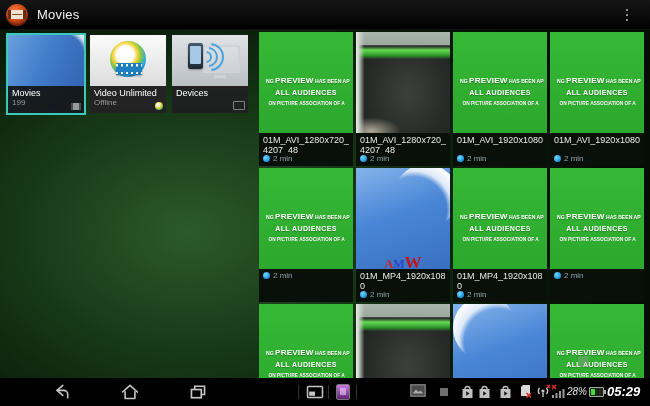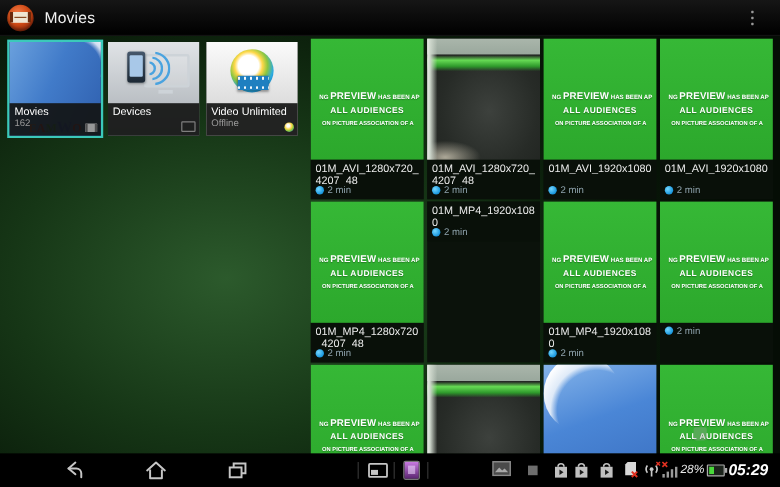--- a/index.html
+++ b/index.html
@@ -145,51 +145,51 @@
 
     <div class="cards">
 
       <div class="card selected">
         <div class="card-img img-movies">
           <div class="moon-sm"></div>
           <div class="dw-letters-sm" id="card-letters"><span style="color: rgb(224, 90, 43); font-size: 10px;">E</span><span style="color: rgb(204, 34, 34); font-size: 10px;">A</span><span style="color: rgb(46, 139, 46); font-size: 10px;">M</span><span style="color: rgb(34, 68, 204); font-size: 13px;">W</span><span style="color: rgb(204, 34, 34); font-size: 10px;">O</span></div>
         </div>
         <div class="card-overlay">
           <div class="card-title">Movies</div>
-          <div class="card-sub">162</div>
+          <div class="card-sub">199</div>
           <div class="mini-ic film-mini"></div>
+        </div>
+      </div>
+
+      <div class="card">
+        <div class="card-img img-vu">
+          <div class="vu-orb"></div>
+          <div class="vu-strip"></div>
+        </div>
+        <div class="card-overlay">
+          <div class="card-title">Video Unlimited</div>
+          <div class="card-sub">Offline</div>
+          <div class="mini-ic orb-mini"></div>
         </div>
       </div>
 
       <div class="card">
         <div class="card-img img-devices">
           <div class="dev-monitor"></div>
           <div class="dev-arc arc1"></div>
           <div class="dev-arc arc2"></div>
           <div class="dev-arc arc3"></div>
           <div class="dev-phone"></div>
         </div>
         <div class="card-overlay">
           <div class="card-title">Devices</div>
           <div class="card-sub"></div>
           <div class="mini-ic screen-mini"></div>
         </div>
       </div>
-
-      <div class="card">
-        <div class="card-img img-vu">
-          <div class="vu-orb"></div>
-          <div class="vu-strip"></div>
-        </div>
-        <div class="card-overlay">
-          <div class="card-title">Video Unlimited</div>
-          <div class="card-sub">Offline</div>
-          <div class="mini-ic orb-mini"></div>
-        </div>
-      </div>
     </div>
 
     <section class="grid" id="video-grid">
         <div class="tile">
           <div class="thumb mpaa">
             <div class="mpaa-text">
               <div class="mpaa-l1"><span>NG</span>&nbsp;<span class="big">PREVIEW</span>&nbsp;<span>HAS BEEN AP</span></div>
               <div class="mpaa-l2">ALL AUDIENCES</div>
               <div class="mpaa-l3">ON PICTURE ASSOCIATION OF A</div>
             </div>
@@ -246,28 +246,31 @@
         </div>
         <div class="tile">
           <div class="thumb mpaa">
             <div class="mpaa-text">
               <div class="mpaa-l1"><span>NG</span>&nbsp;<span class="big">PREVIEW</span>&nbsp;<span>HAS BEEN AP</span></div>
               <div class="mpaa-l2">ALL AUDIENCES</div>
               <div class="mpaa-l3">ON PICTURE ASSOCIATION OF A</div>
             </div>
           </div>
           <div class="cap">
-            <div class="cap-title">01M_MP4_1280x720_4207_48</div>
-            <div class="cap-dur">
-              <span class="dur-dot"></span>
-              <span>2 min</span>
-            </div>
-          </div>
-        </div>
-        <div class="tile">
+            <div class="cap-dur">
+              <span class="dur-dot"></span>
+              <span>2 min</span>
+            </div>
+          </div>
+        </div>
+        <div class="tile">
+          <div class="thumb moon">
+            <div class="crescent right"></div>
+            <div class="dw-letters"><span style="color: rgb(204, 34, 34); font-size: 12px;">A</span><span style="color: rgb(43, 70, 200); font-size: 12px;">M</span><span style="color: rgb(197, 20, 20); font-size: 17px;">W</span></div>
+          </div>
           <div class="cap">
             <div class="cap-title">01M_MP4_1920x1080</div>
             <div class="cap-dur">
               <span class="dur-dot"></span>
               <span>2 min</span>
             </div>
           </div>
         </div>
         <div class="tile">
           <div class="thumb mpaa">

